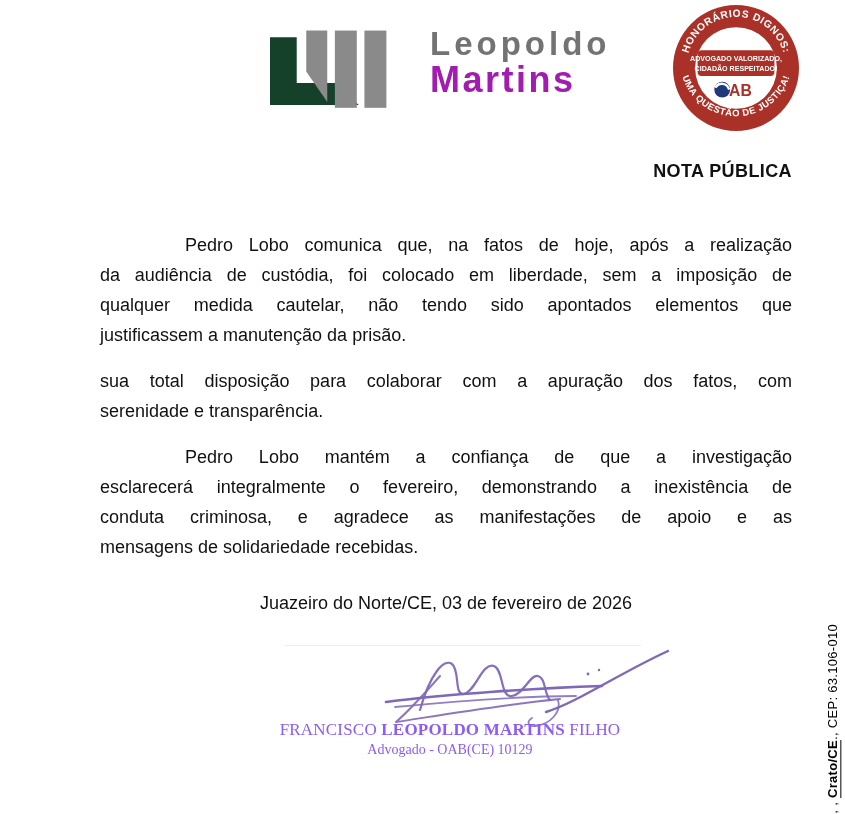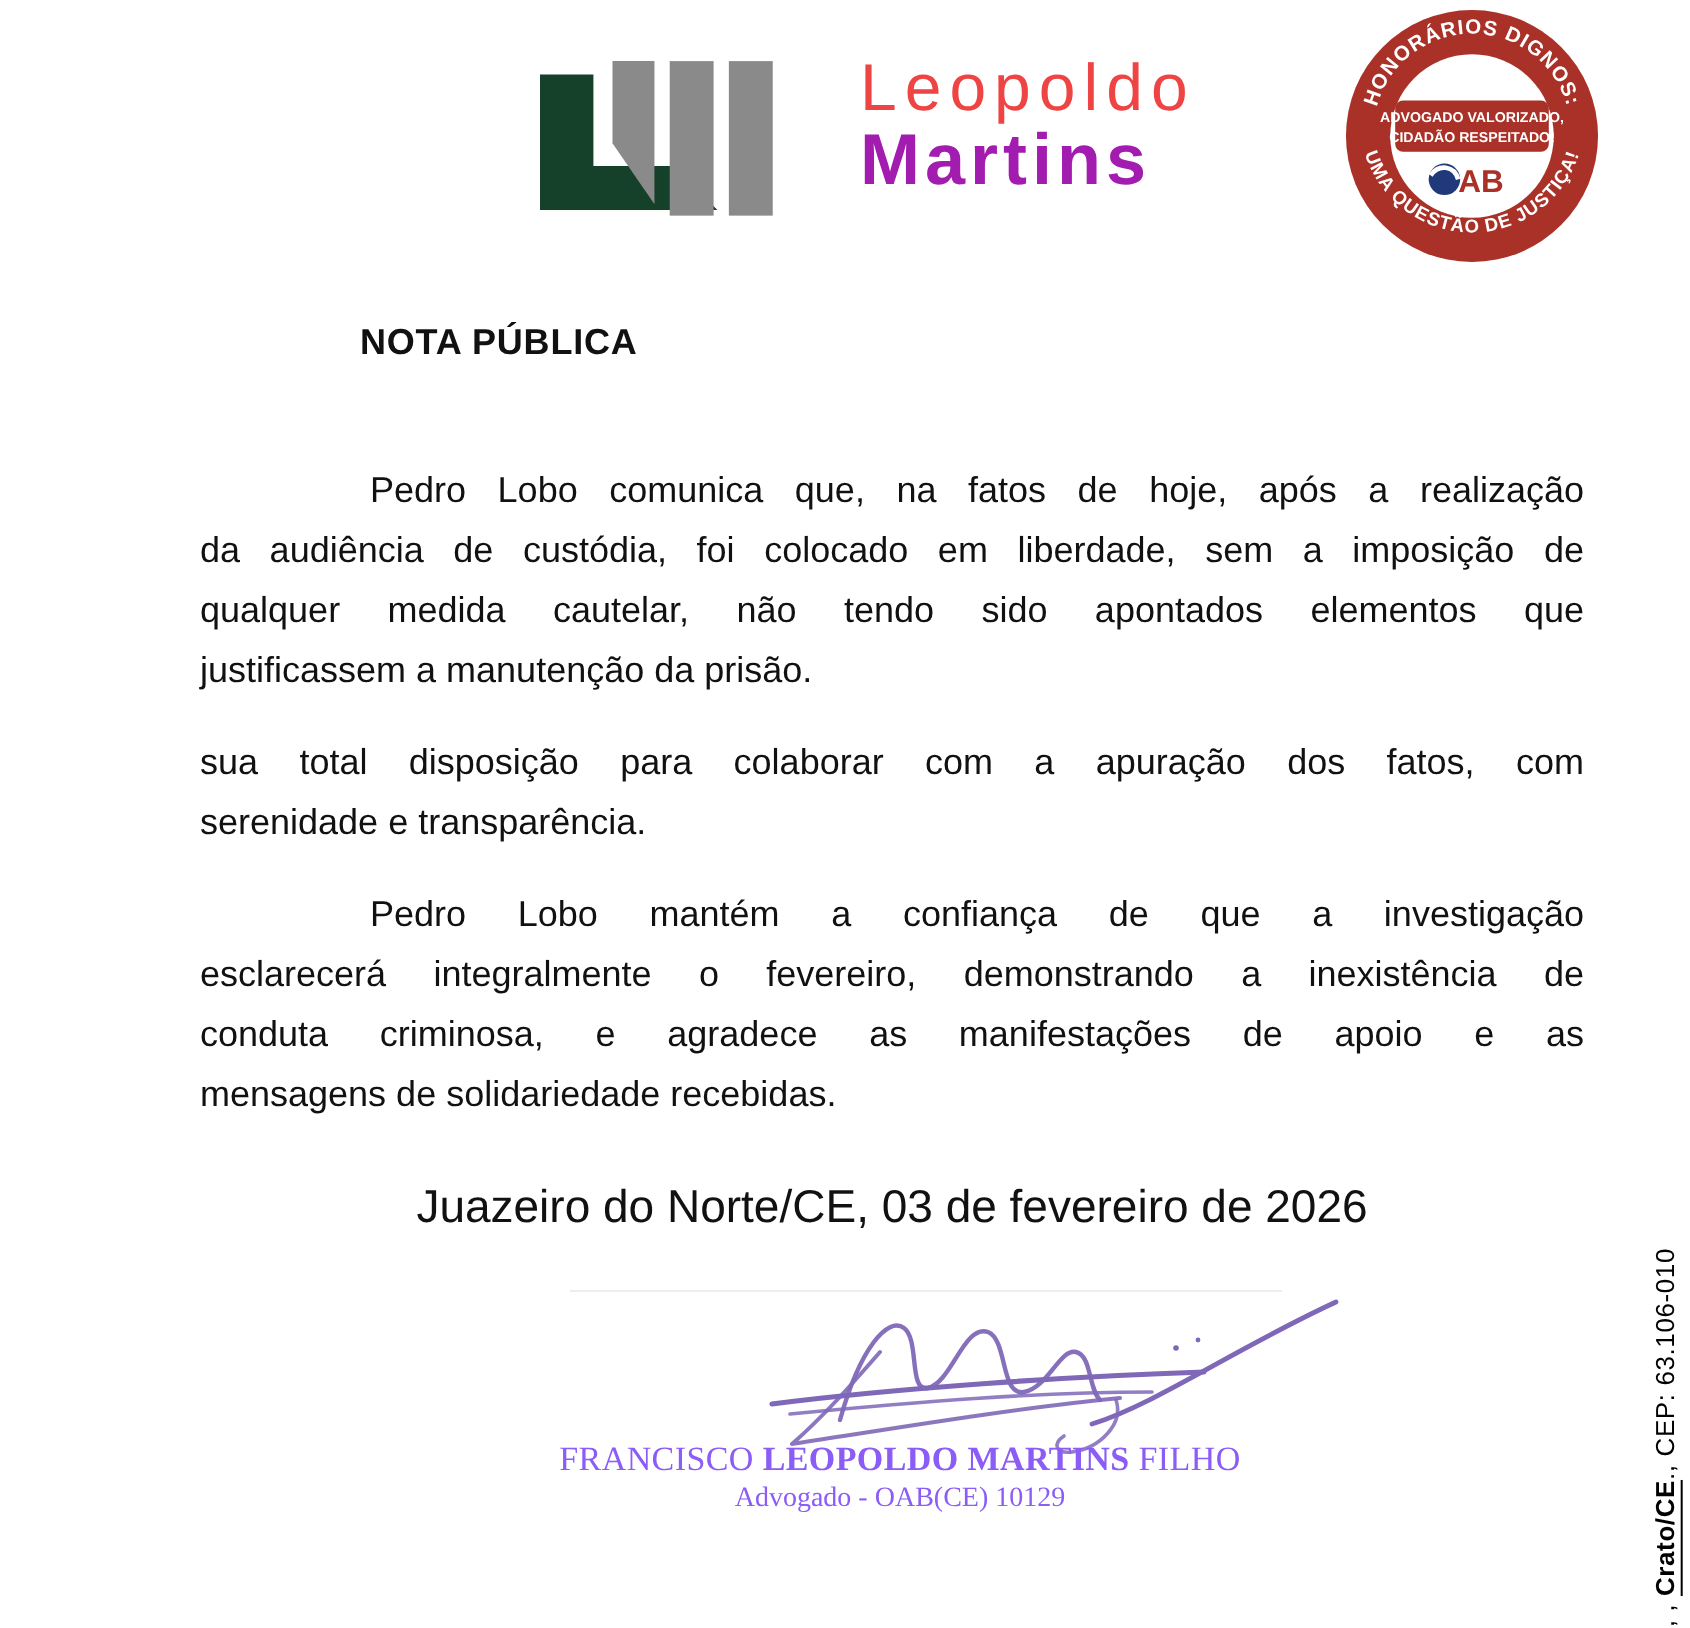--- a/index.html
+++ b/index.html
@@ -3,35 +3,35 @@
 <meta charset="utf-8">
 <style>
   html,body{margin:0;padding:0;background:#fff;}
   .page{
     position:relative;width:845px;height:814px;background:#ffffff;
     font-family:"Liberation Sans",sans-serif;color:#111;overflow:hidden;
   }
   
   .logo-mark{position:absolute;left:270px;top:27px;width:124px;height:92px;}
   .brand-text{position:absolute;left:430px;top:27px;width:230px;line-height:1;}
-  .brand-line1{font-size:33px;font-weight:400;color:#ef4444;letter-spacing:4px;}
+  .brand-line1{font-size:33px;font-weight:700;color:#737373;letter-spacing:4px;}
   .brand-line2{font-size:36px;font-weight:700;color:#a21caf;letter-spacing:2.5px;margin-top:2px;}
   .brand-tagline{font-size:16px;color:#8f8f8f;letter-spacing:0.8px;margin-top:6px;}
   .seal{position:absolute;left:672px;top:4px;width:128px;height:128px;}
   
   .doc-title{
     position:absolute;left:100px;top:161px;width:692px;box-sizing:border-box;
-    padding-left:80px;text-align:left;font-size:18px;font-weight:700;letter-spacing:0.4px;
+    padding-left:80px;text-align:right;font-size:18px;font-weight:700;letter-spacing:0.4px;
   }
   .body-block{position:absolute;left:100px;top:230px;width:692px;font-size:18px;line-height:30px;}
   .para{margin:0 0 16px 0;}
   .para-line{text-align:justify;text-align-last:justify;}
   .para-line.first{text-indent:85px;}
   .para-line.last{text-align-last:left;}
-  .dateline{margin-top:26px;text-align:center;font-size:23px;}
+  .dateline{margin-top:26px;text-align:center;font-size:18px;}
   
   .sig-edge{position:absolute;left:285px;top:645px;width:356px;border-top:1px solid #ededf2;height:0;}
   .sig-svg{position:absolute;left:278px;top:644px;width:392px;height:92px;}
   .sig-block{position:absolute;left:230px;top:720px;width:440px;text-align:center;
     font-family:"Liberation Serif",serif;color:#8b5cf6;}
   .sig-name{font-size:17px;letter-spacing:0.2px;}
   .sig-name b{font-weight:700;}
   .sig-cred{font-size:14px;margin-top:2px;}
   
   .edge-note{

